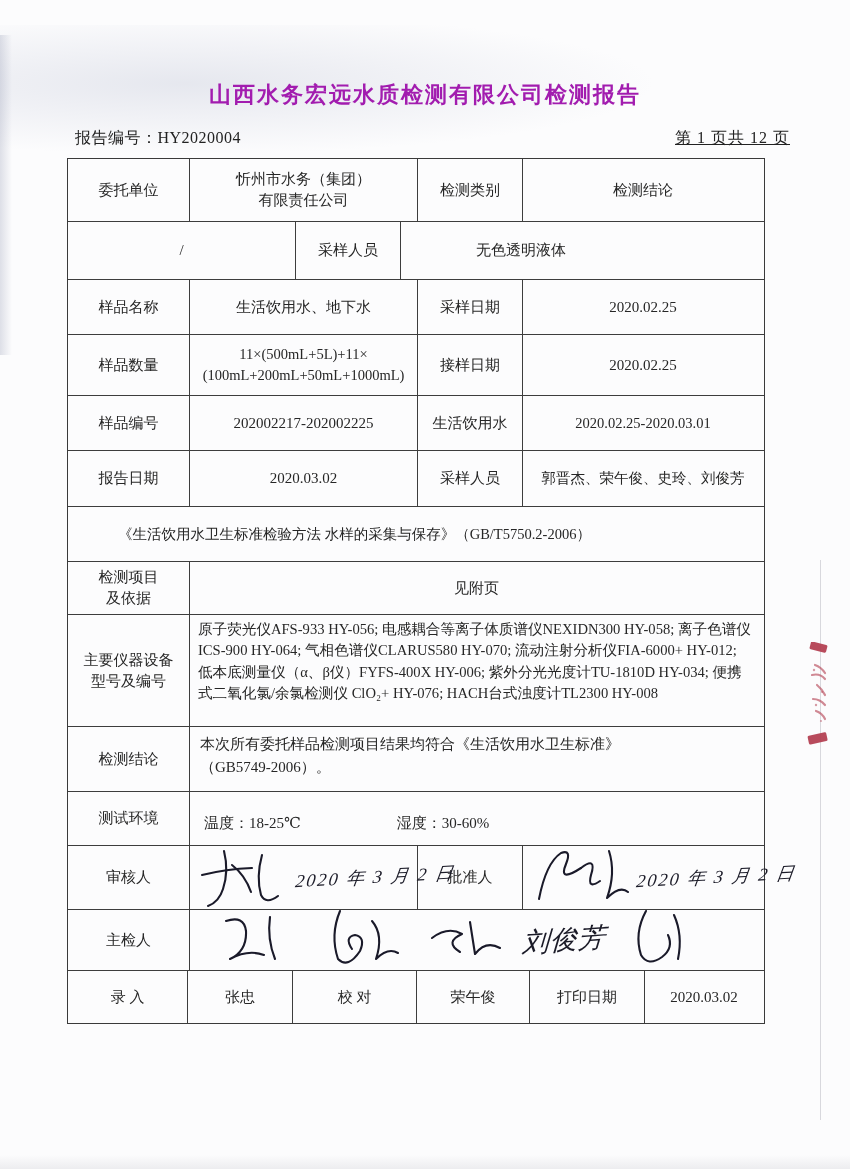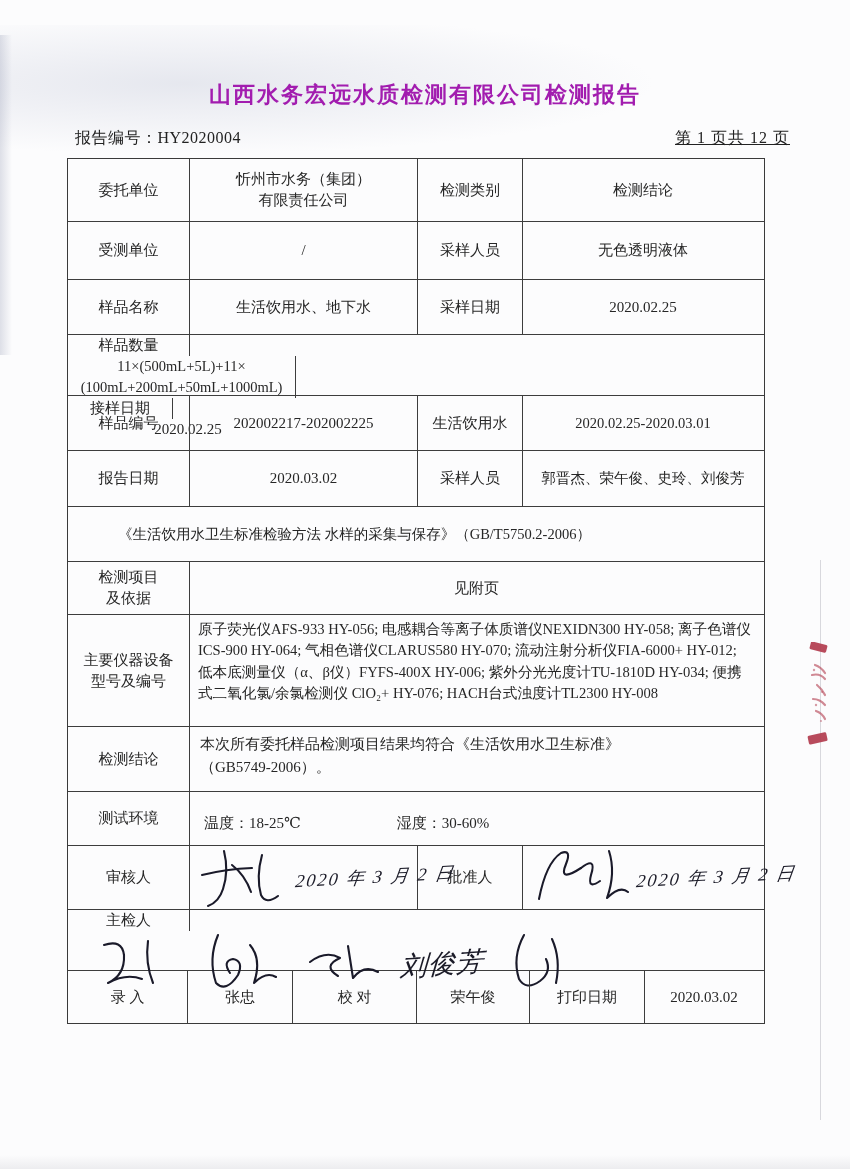--- a/index.html
+++ b/index.html
@@ -29,21 +29,21 @@
   .report-table{position:absolute;left:67px;top:158px;width:698px;
     border:1.6px solid #3a3a3a;box-sizing:border-box;background:transparent;}
   .trow{display:flex;border-bottom:1px solid #3d3d3d;box-sizing:border-box;}
   .trow:last-child{border-bottom:none;}
   .cell{border-right:1px solid #3d3d3d;box-sizing:border-box;
     display:flex;align-items:center;justify-content:center;
     text-align:center;font-size:15px;line-height:21px;white-space:pre-line;overflow:visible;}
   .cell:last-child{border-right:none;}
   .c1{width:122px;} .c2{width:228px;} .c3{width:105px;} .c4{width:240px;}
   .wide{width:573px;}
-  .h64{height:63px;} .h59{height:58px;} .h56{height:55px;} .h62{height:61px;flex-direction:column;}
+  .h64{height:63px;} .h59{height:58px;} .h56{height:55px;} .h62{height:61px;}
   .h57{height:56px;} .h54{height:53px;} .h112{height:112px;} .h66{height:65px;}
   .h55{height:54px;} .h65{height:64px;} .h53{height:52px;}
   .small{font-size:14.5px;}
   .instr{justify-content:flex-start;align-items:flex-start;text-align:left;
     padding:4px 8px 2px 8px;font-size:14.6px;line-height:21.3px;white-space:normal;}
   .concl{justify-content:flex-start;align-items:flex-start;text-align:left;
     padding:6px 10px 0 10px;line-height:23px;}
   .envcell{justify-content:flex-start;padding-left:14px;gap:96px;padding-top:10px;}
   .sigcell{justify-content:flex-start;padding-left:6px;white-space:nowrap;}
   .chiefcell{justify-content:flex-start;padding-left:22px;gap:16px;white-space:nowrap;}
@@ -76,21 +76,20 @@
 
   <div class="trow h64">
     <div class="cell c1">委托单位</div>
     <div class="cell c2">忻州市水务（集团）
 有限责任公司</div>
     <div class="cell c3">检测类别</div>
     <div class="cell c4">检测结论</div>
   </div>
 
   <div class="trow h59">
-    <div class="cell c1">受测单位</div>
     <div class="cell c2">/</div>
     <div class="cell c3">采样人员</div>
     <div class="cell c4">无色透明液体</div>
   </div>
 
   <div class="trow h56">
     <div class="cell c1">样品名称</div>
     <div class="cell c2">生活饮用水、地下水</div>
     <div class="cell c3">采样日期</div>
     <div class="cell c4">2020.02.25</div>

